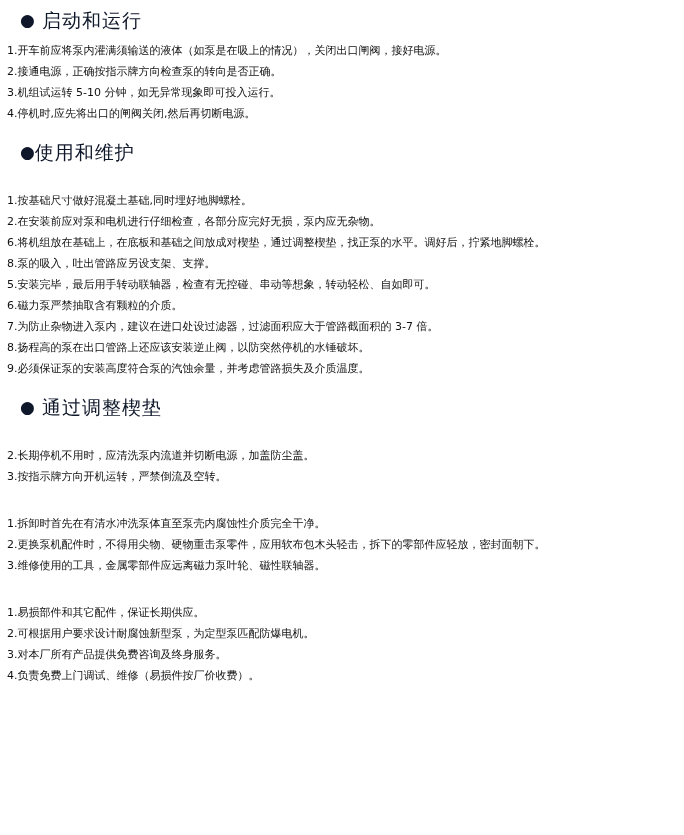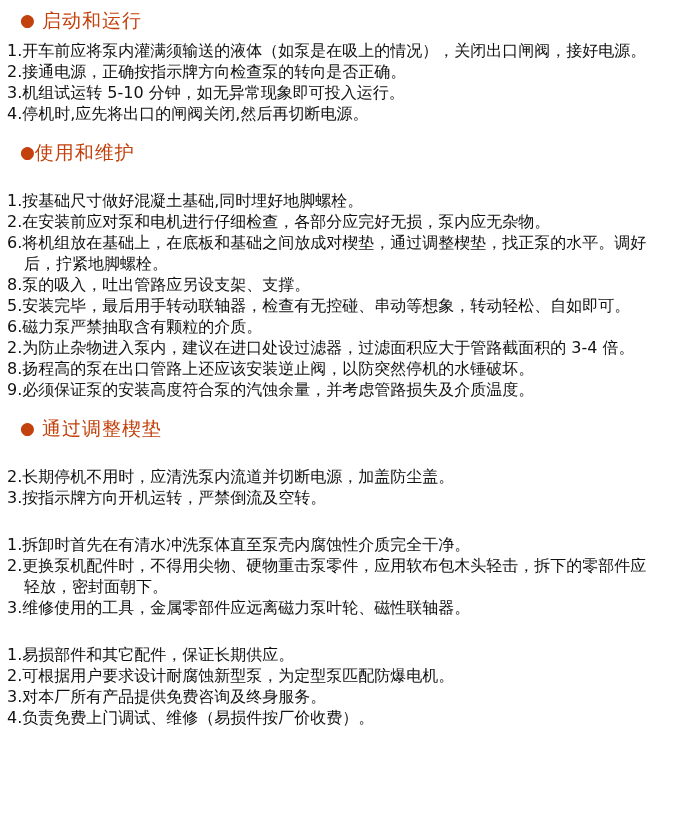--- a/index.html
+++ b/index.html
@@ -18,38 +18,38 @@
   }
   .doc {
     width: 100%;
   }
   .section { margin: 0; }
   .heading {
     margin: 16px 0 0 20px;
     font-size: 19px;
     font-weight: normal;
     line-height: 24px;
-    color: #c2410c;
+    color: #0f172a;
     letter-spacing: 1px;
   }
   .section:first-child .heading { margin-top: 0; }
   .heading .bullet {
     font-size: 17px;
     vertical-align: 1px;
     letter-spacing: 0;
   }
   .heading .heading-text {
     white-space: pre;
   }
   .item-list {
     list-style: none;
     margin: 26px 0 0 7px;
     padding: 0;
     max-width: 648px;
-    font-size: 16px;
+    font-size: 11px;
     line-height: 21px;
   }
   .section:first-child .item-list { margin-top: 8px; }
   .list-item {
     padding-left: 17px;
     text-indent: -17px;
     letter-spacing: 0px;
   }
 </style>
 </head>
@@ -69,21 +69,21 @@
 
   <section class="section">
     <h2 class="heading"><span class="bullet">●</span><span class="heading-text">使用和维护</span></h2>
     <ul class="item-list">
       <li class="list-item">1.按基础尺寸做好混凝土基础,同时埋好地脚螺栓。</li>
       <li class="list-item">2.在安装前应对泵和电机进行仔细检查，各部分应完好无损，泵内应无杂物。</li>
       <li class="list-item">6.将机组放在基础上，在底板和基础之间放成对楔垫，通过调整楔垫，找正泵的水平。调好后，拧紧地脚螺栓。</li>
       <li class="list-item">8.泵的吸入，吐出管路应另设支架、支撑。</li>
       <li class="list-item">5.安装完毕，最后用手转动联轴器，检查有无控碰、串动等想象，转动轻松、自如即可。</li>
       <li class="list-item">6.磁力泵严禁抽取含有颗粒的介质。</li>
-      <li class="list-item">2.为防止杂物进入泵内，建议在进口处设过滤器，过滤面积应大于管路截面积的 3-4 倍。</li>
+      <li class="list-item">7.为防止杂物进入泵内，建议在进口处设过滤器，过滤面积应大于管路截面积的 3-7 倍。</li>
       <li class="list-item">8.扬程高的泵在出口管路上还应该安装逆止阀，以防突然停机的水锤破坏。</li>
       <li class="list-item">9.必须保证泵的安装高度符合泵的汽蚀余量，并考虑管路损失及介质温度。</li>
     </ul>
   </section>
 
   <section class="section">
     <h2 class="heading"><span class="bullet">●</span><span class="heading-text"> 通过调整楔垫</span></h2>
     <ul class="item-list">
       <li class="list-item">2.长期停机不用时，应清洗泵内流道并切断电源，加盖防尘盖。</li>
       <li class="list-item">3.按指示牌方向开机运转，严禁倒流及空转。</li>

